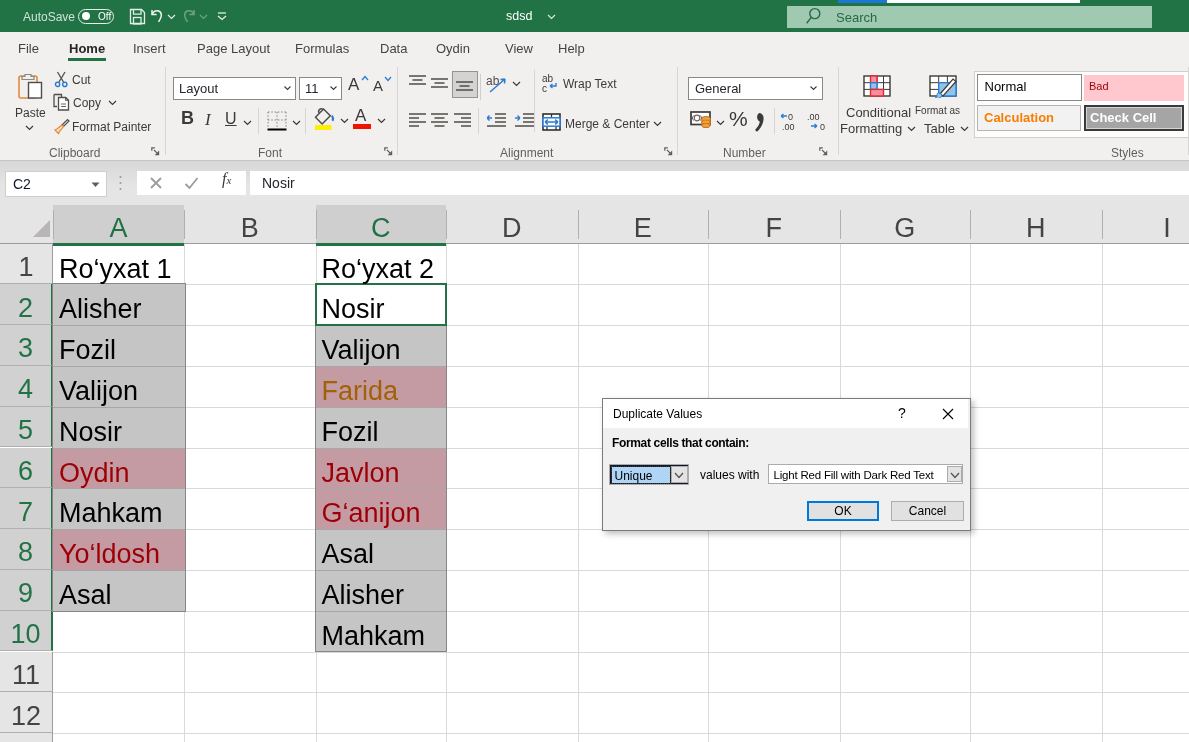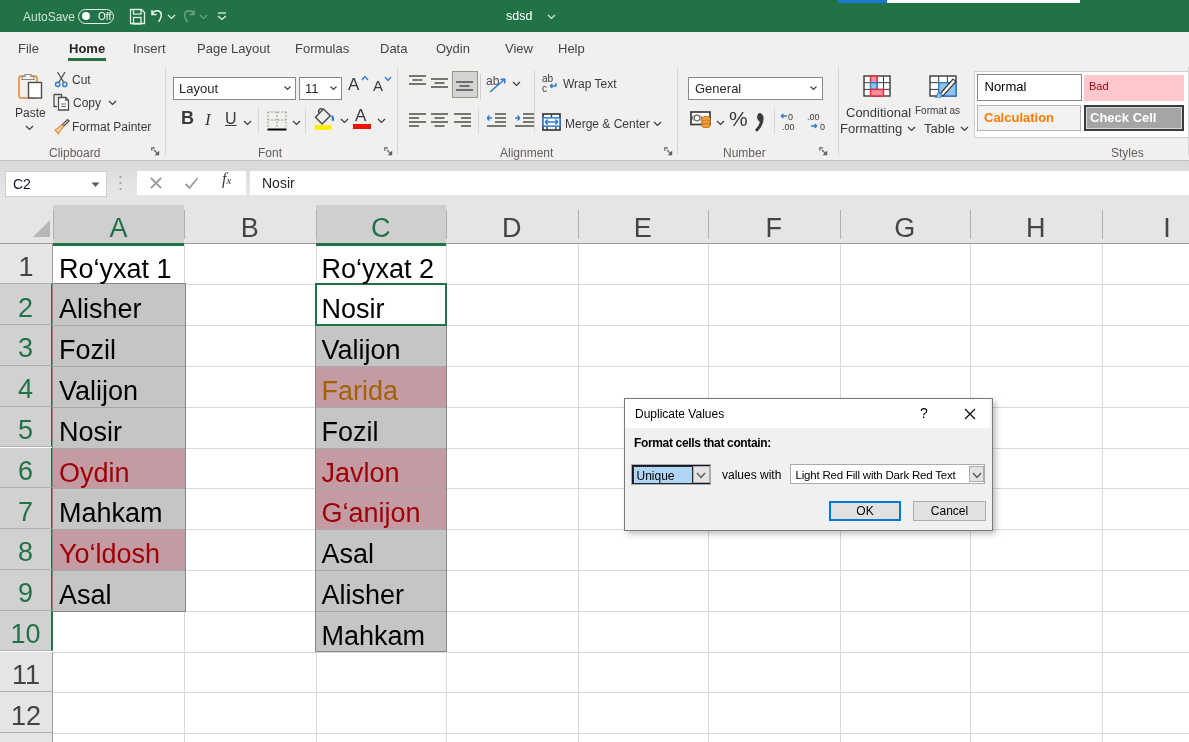--- a/index.html
+++ b/index.html
@@ -12,21 +12,21 @@
 #ribbon{left:0;top:62px;width:1189px;height:98px;background:#f2f0ef;border-bottom:1px solid #c8c6c4}
 .gsep{position:absolute;top:5px;width:1px;height:88px;background:#d8d6d4}
 .glabel{position:absolute;top:84px;font-size:12px;color:#605e5c;white-space:nowrap}
 .rtext{font-size:12px;color:#3b3a39;white-space:nowrap}
 
 #fbar{left:0;top:161px;width:1189px;height:44px;background:linear-gradient(#d9d8d8,#e6e5e5 60%)}
 
 #sheet{left:0;top:205px;width:1189px;height:537px;background:#fff}
 .cell{position:absolute;font-size:27px;color:#000;white-space:nowrap}
 
-#dlg{left:624px;top:398px;width:367px;height:131px;background:#f0f0f0;border:1px solid #7a7a7a;box-shadow:3px 3px 6px rgba(0,0,0,0.25);font-size:12px;color:#000}
+#dlg{left:602px;top:398px;width:367px;height:131px;background:#f0f0f0;border:1px solid #7a7a7a;box-shadow:3px 3px 6px rgba(0,0,0,0.25);font-size:12px;color:#000}
 </style></head>
 <body>
 <div class="a" id="tbar">
   <div class="a" style="left:838px;top:0;width:49px;height:2.6px;background:#1b78d7"></div>
   <div class="a" style="left:887px;top:0;width:193px;height:2.6px;background:#fdfdfd"></div>
   <span class="a" style="left:23px;top:9.5px;font-size:12px;color:#cfe2d8">AutoSave</span>
   <div class="a" style="left:78px;top:8.5px;width:34px;height:13px;border:1.3px solid #e8f1ec;border-radius:8px">
     <div class="a" style="left:3px;top:2.8px;width:7.5px;height:7.5px;border-radius:4px;background:#fff"></div>
     <span class="a" style="left:19px;top:1.5px;font-size:10px;color:#fff">Off</span>
   </div>
@@ -56,20 +56,27 @@
       <path d="M1 1 l3.5 3.5 L8 1" fill="none" stroke="#6ea287" stroke-width="1.2"></path>
     </svg>
   <svg class="a" style="left:217px;top:12px" width="10" height="9" viewBox="0 0 10 9">
       <path d="M1 1 h8" stroke="#e4ede8" stroke-width="1.3"></path>
       <path d="M1 4 l4 3.5 L9 4" fill="none" stroke="#e4ede8" stroke-width="1.3"></path>
     </svg>
   <span class="a" style="left:506px;top:8.5px;font-size:12.5px;color:#fff">sdsd</span>
   <svg class="a" style="left:547px;top:14px" width="9" height="6" viewBox="0 0 9 6">
       <path d="M1 1 l3.5 3.5 L8 1" fill="none" stroke="#dce8e1" stroke-width="1.2"></path>
     </svg>
+  <div class="a" style="left:787px;top:6px;width:365px;height:22px;background:#9fc9b0">
+    <svg class="a" style="left:18px;top:0px" width="18" height="19" viewBox="0 0 18 19">
+        <circle cx="9.8" cy="7.6" r="5" fill="none" stroke="#26694a" stroke-width="1.4"></circle>
+        <path d="M6.2 11.4 L1.7 17.2" stroke="#26694a" stroke-width="1.4"></path>
+      </svg>
+    <span class="a" style="left:49px;top:3.5px;font-size:13px;color:#26694a">Search</span>
+  </div>
 </div>
 <div class="a" id="menu">
   <span class="mi" style="left:18px">File</span>
   <span class="mi" style="left:69px;color:#262626;font-weight:700">Home</span>
   <span class="mi" style="left:133px">Insert</span>
   <span class="mi" style="left:197px">Page Layout</span>
   <span class="mi" style="left:295px">Formulas</span>
   <span class="mi" style="left:380px">Data</span>
   <span class="mi" style="left:436px">Oydin</span>
   <span class="mi" style="left:505px">View</span>

